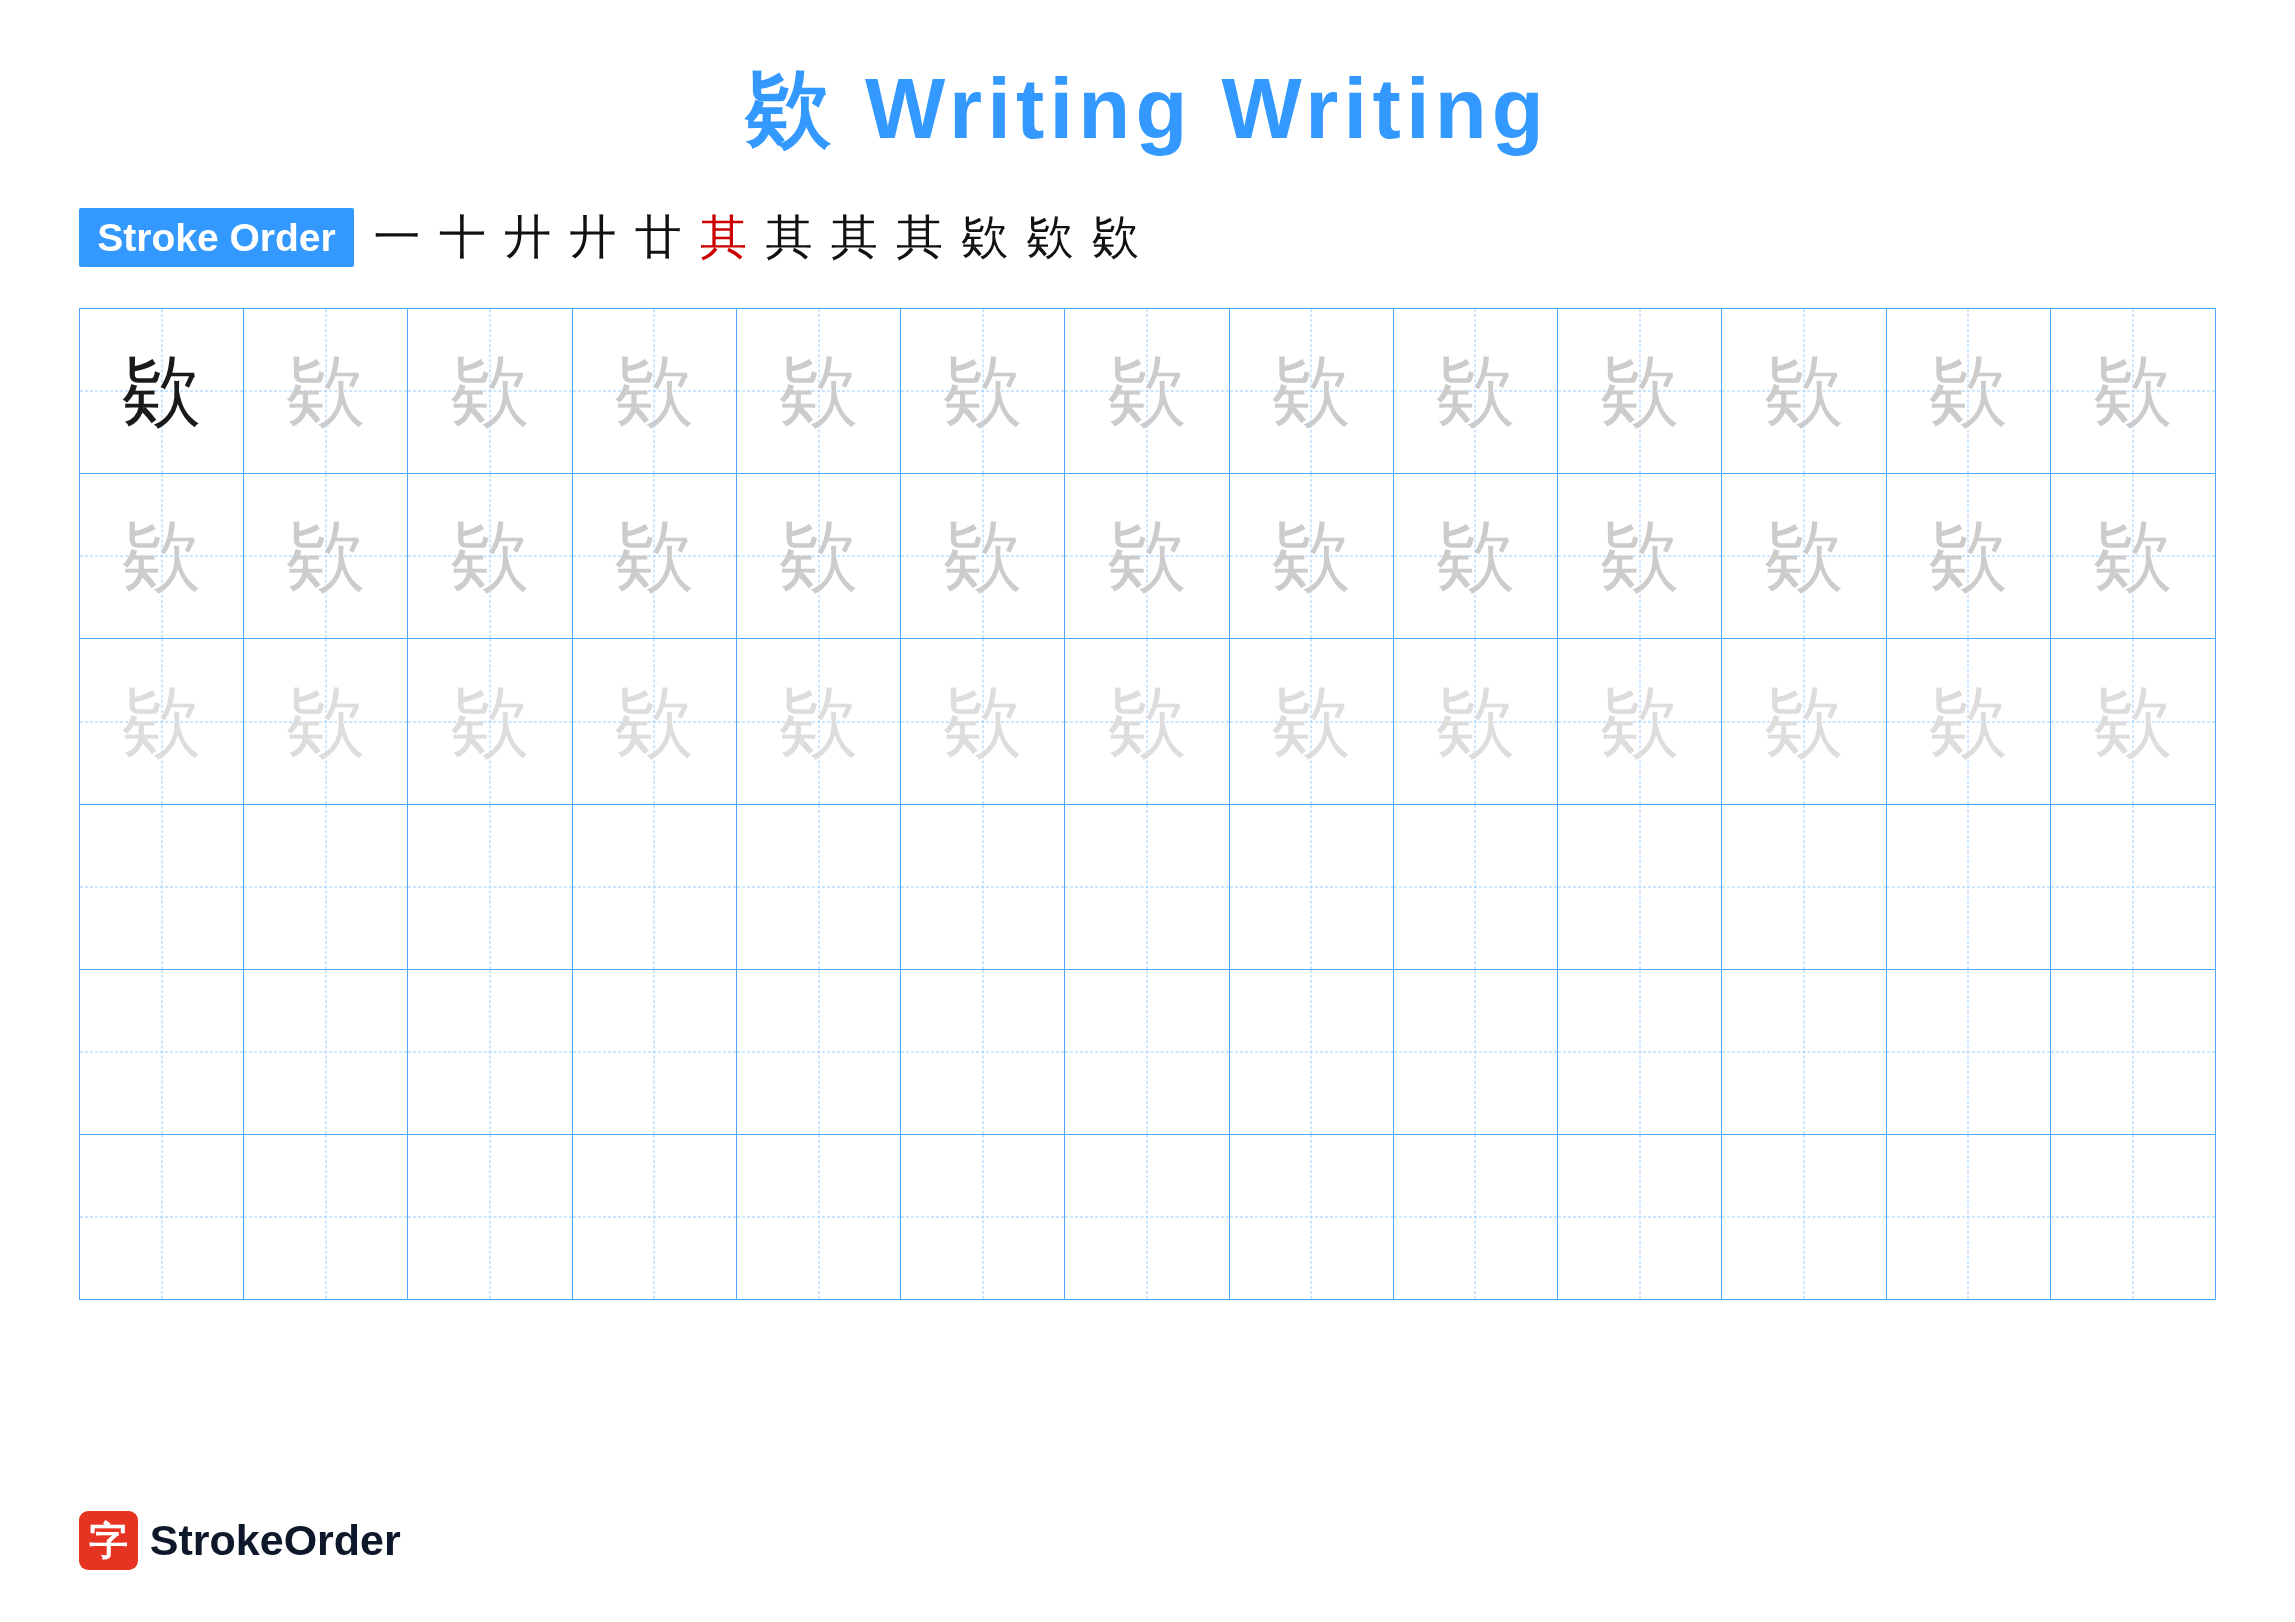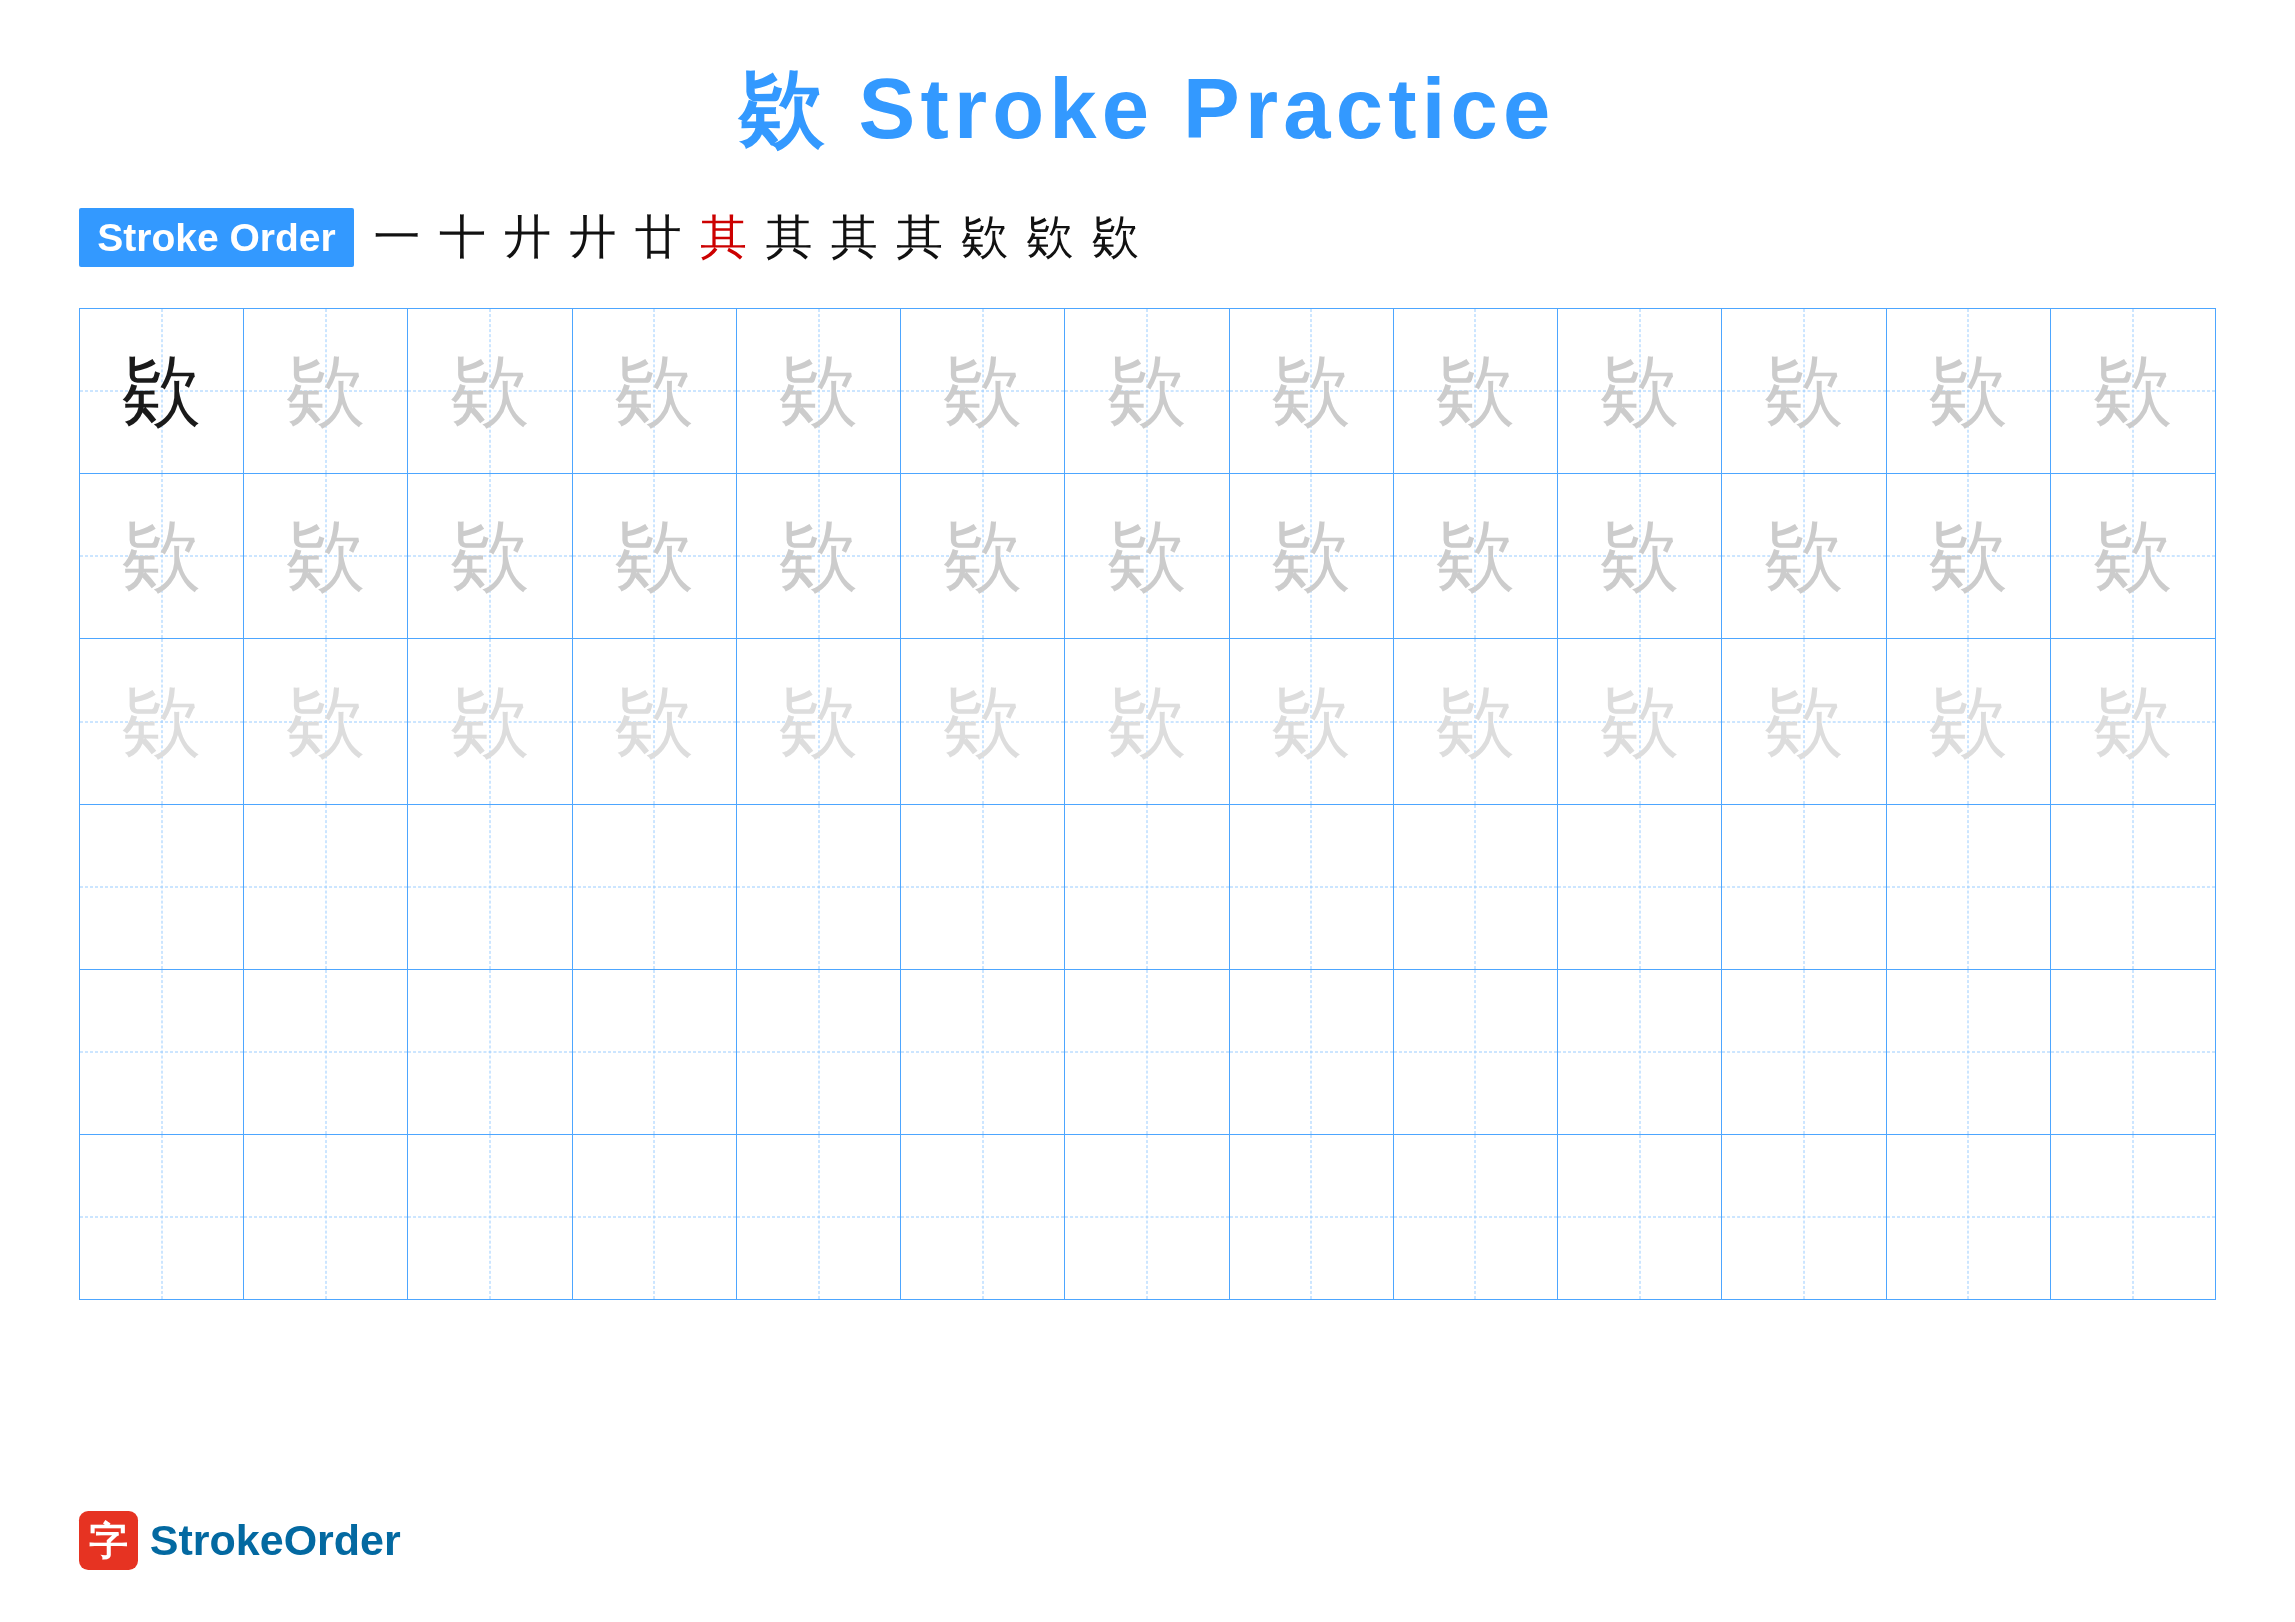--- a/index.html
+++ b/index.html
@@ -158,32 +158,32 @@
       justify-content: center;
       color: #fff;
       font-size: 39px;
       font-weight: bold;
       font-family: serif;
     }
 
     .footer-logo-text {
       font-size: 43px;
       font-weight: bold;
-      color: #0369a1;
+      color: #0f172a;
       font-family: Arial, sans-serif;
     }
   </style>
 </head>
 <body>
 
 <div class="page">
 
   <div class="title">
     <span>欵</span>
-    <span> Stroke Practice</span>
+    <span> Writing Writing</span>
   </div>
 
   <div class="stroke-order-row">
     <div class="stroke-order-badge">Stroke Order</div>
     <div class="stroke-steps">
       <span class="stroke-step-black">一</span>
       <span class="stroke-step-black">十</span>
       <span class="stroke-step-black">廾</span>
       <span class="stroke-step-black">廾</span>
       <span class="stroke-step-black">廿</span>

